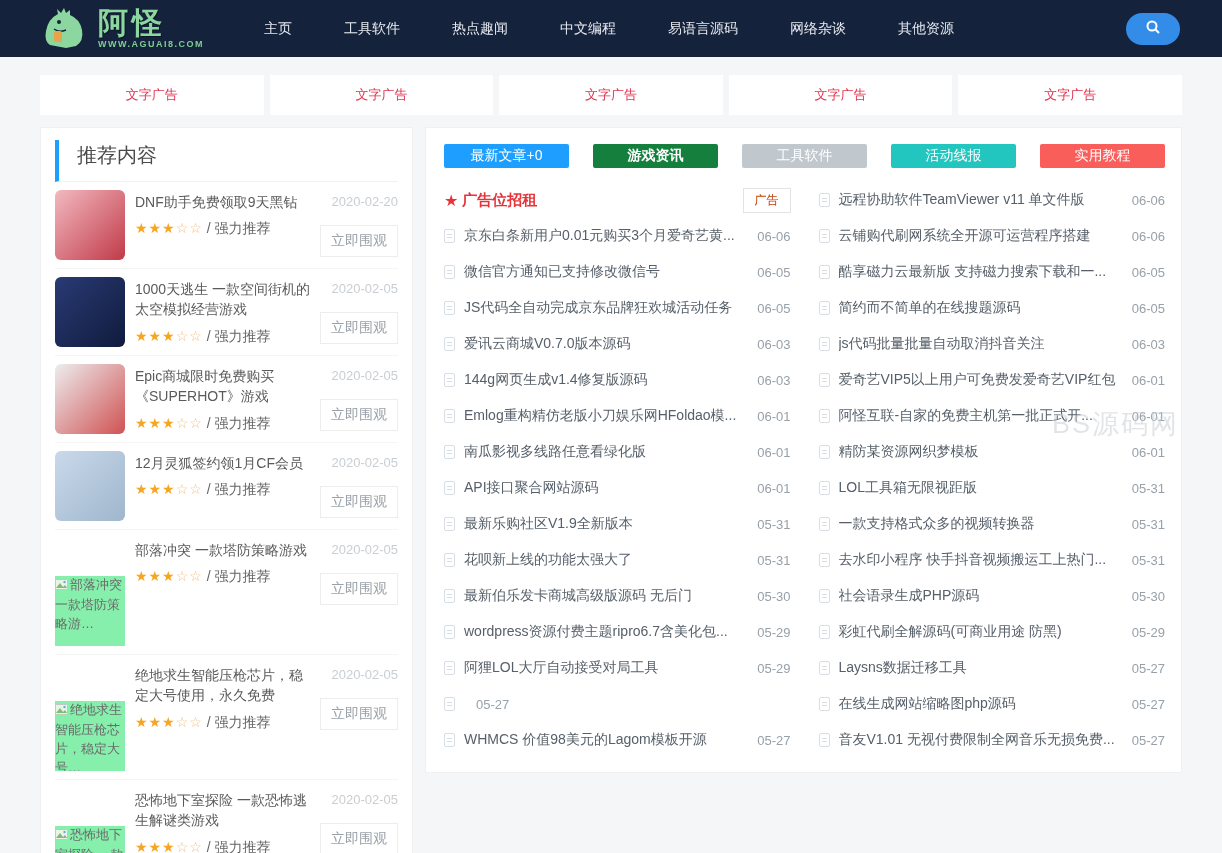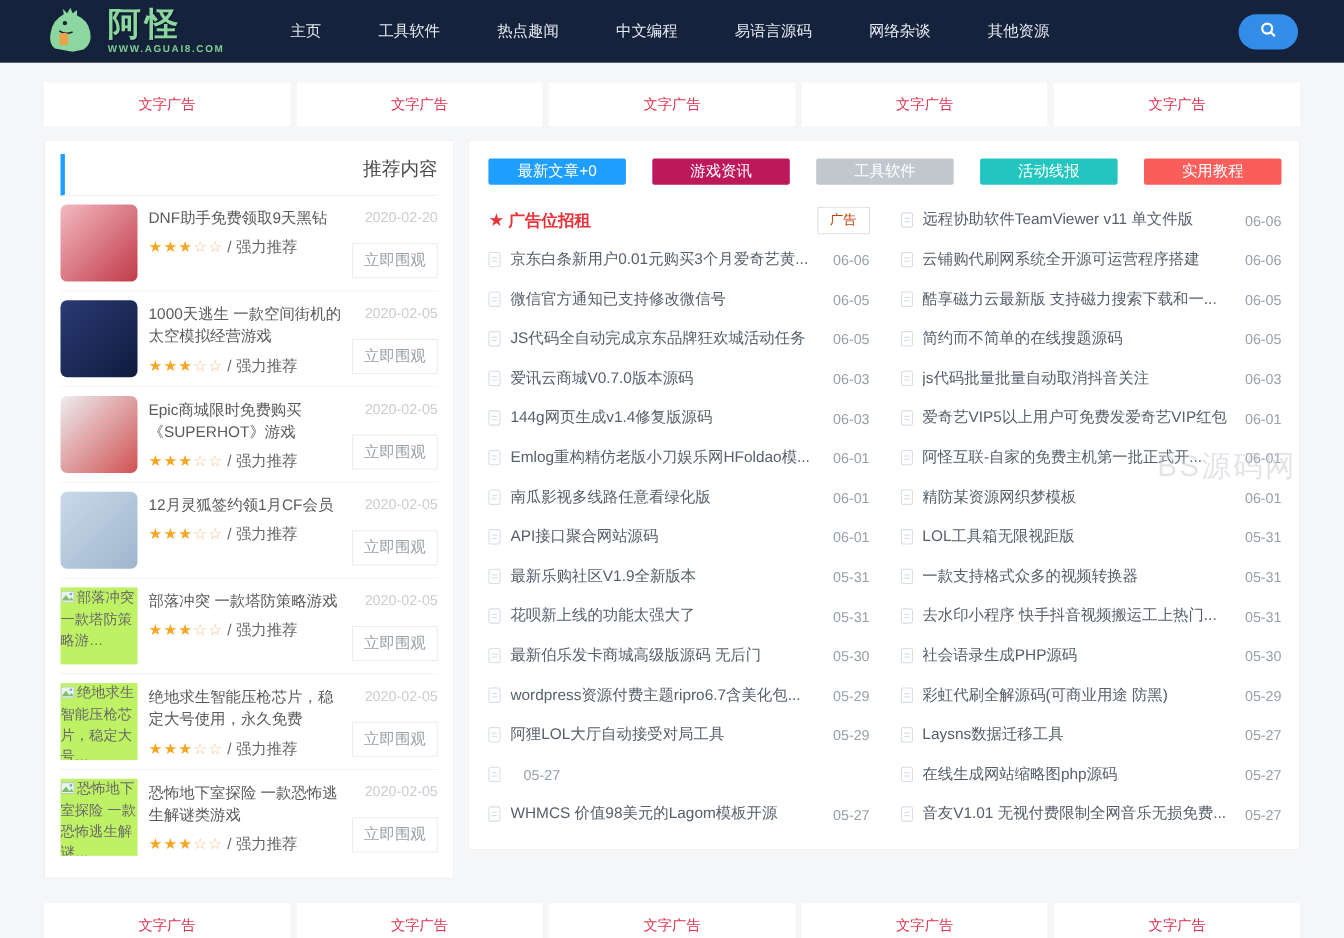--- a/index.html
+++ b/index.html
@@ -21,26 +21,26 @@
   .ad-strip { display:flex; gap:6px; margin:18px 40px 0 40px; }
   .ad-box { flex:1; height:40px; background:#fff; display:flex; align-items:center; justify-content:center;
             color:#E03350; font-size:13px; cursor:pointer; }
   .ad-strip.bottom { margin-top:22px; }
 
   
   .content { display:flex; gap:12px; margin:12px 40px 0 40px; align-items:flex-start; }
 
   
   .sidebar-card { width:373px; background:#fff; border:1px solid #F0F0F0; padding:12px 14px; }
-  .side-heading { border-left:4px solid #1E9FFF; padding:2px 0 2px 0; font-size:17px; color:#4A4A4A;
-                  border-bottom:1px solid #F2F2F2; padding-bottom:12px;text-align:right; }
+  .side-heading { border-left:4px solid #1E9FFF; padding:2px 0 2px 18px; font-size:20px; color:#4A4A4A;
+                  border-bottom:1px solid #F2F2F2; padding-bottom:12px; }
   .side-item { display:flex; padding:8px 0; border-top:1px solid #F5F5F5; min-height:85px; }
   .side-item:first-of-type { border-top:none;justify-content:space-between; }
   .thumb { width:70px; height:70px; border-radius:6px; flex-shrink:0; margin-right:10px; }
-  .thumb-broken { background:#bef264; font-size:13px; color:#6A6A6A; line-height:1.45; overflow:hidden; border-radius:0; }
+  .thumb-broken { background:#86efac; font-size:13px; color:#6A6A6A; line-height:1.45; overflow:hidden; border-radius:0;margin-top:38px; }
   .broken-ico { display:inline-block; vertical-align:-1px; margin-right:2px; }
   .side-mid { flex:1; min-width:0; padding-top:2px; }
   .side-title { font-size:14px; color:#5A5A5A; line-height:1.45; overflow:hidden; display:-webkit-box;
                 -webkit-line-clamp:2; -webkit-box-orient:vertical; cursor:pointer; }
   .side-meta { margin-top:8px; font-size:14px; color:#666; white-space:nowrap; }
   .stars-filled { color:#F6A623; letter-spacing:1px; }
   .stars-empty { color:#F0BE7E; letter-spacing:1px; }
   .side-right { width:86px; flex-shrink:0; display:flex; flex-direction:column; align-items:flex-end; padding-top:4px; }
   .side-date { font-size:13px; color:#C9CED3; }
   .cta-btn { margin-top:16px; background:#fff; border:1px solid #EDEDED; color:#9AA1A8; font-size:14px;
@@ -253,21 +253,21 @@
             <button class="cta-btn">立即围观</button>
           </div>
         </div>
       </div>
   </div>
 
   <div class="main-card">
     <div class="cat-row">
 
     <button class="cat-btn" style="background-color: rgb(30, 159, 255);">最新文章+0</button>
-        <button class="cat-btn" style="background-color: #be185d;">游戏资讯</button>
+        <button class="cat-btn" style="background-color: #15803d; font-weight: bold;">游戏资讯</button>
         <button class="cat-btn" style="background-color: rgb(192, 199, 205);">工具软件</button>
         <button class="cat-btn" style="background-color: rgb(35, 198, 190);">活动线报</button>
         <button class="cat-btn" style="background-color: rgb(249, 94, 91);">实用教程</button>
       </div>
 
     <div class="lists">
       <div class="col">
         <div class="list-row">
           <span class="ad-star">★</span>
           <span class="ad-row-title">广告位招租</span>

